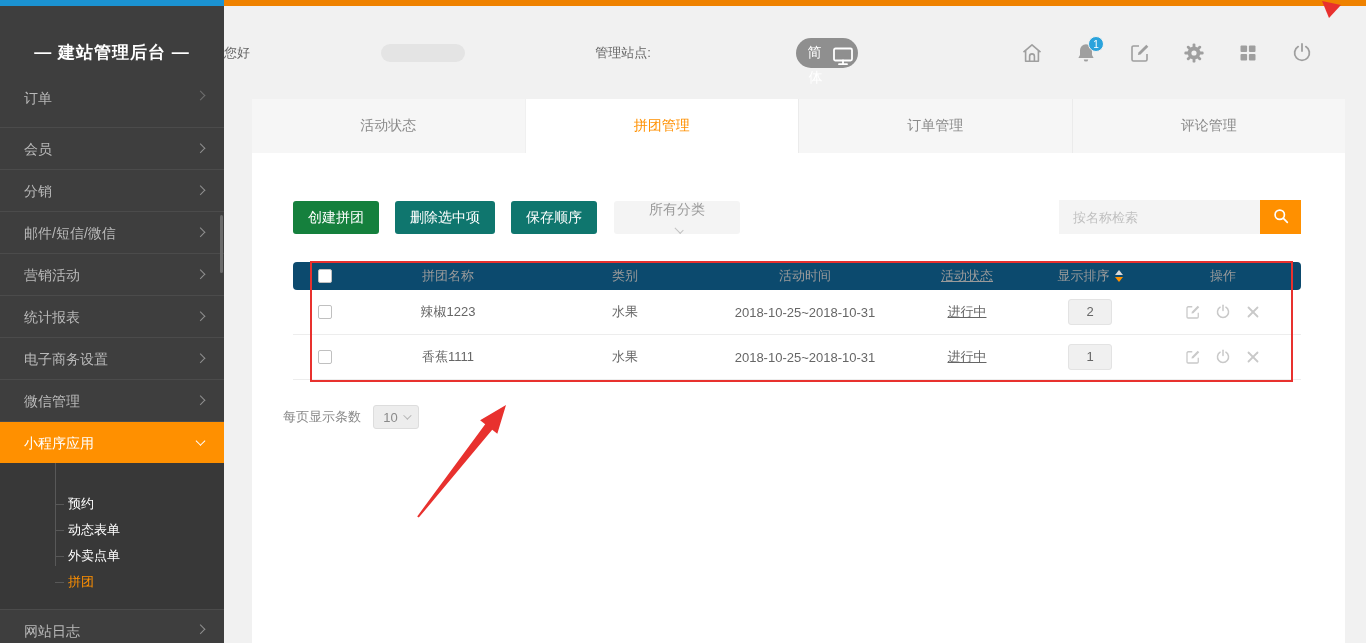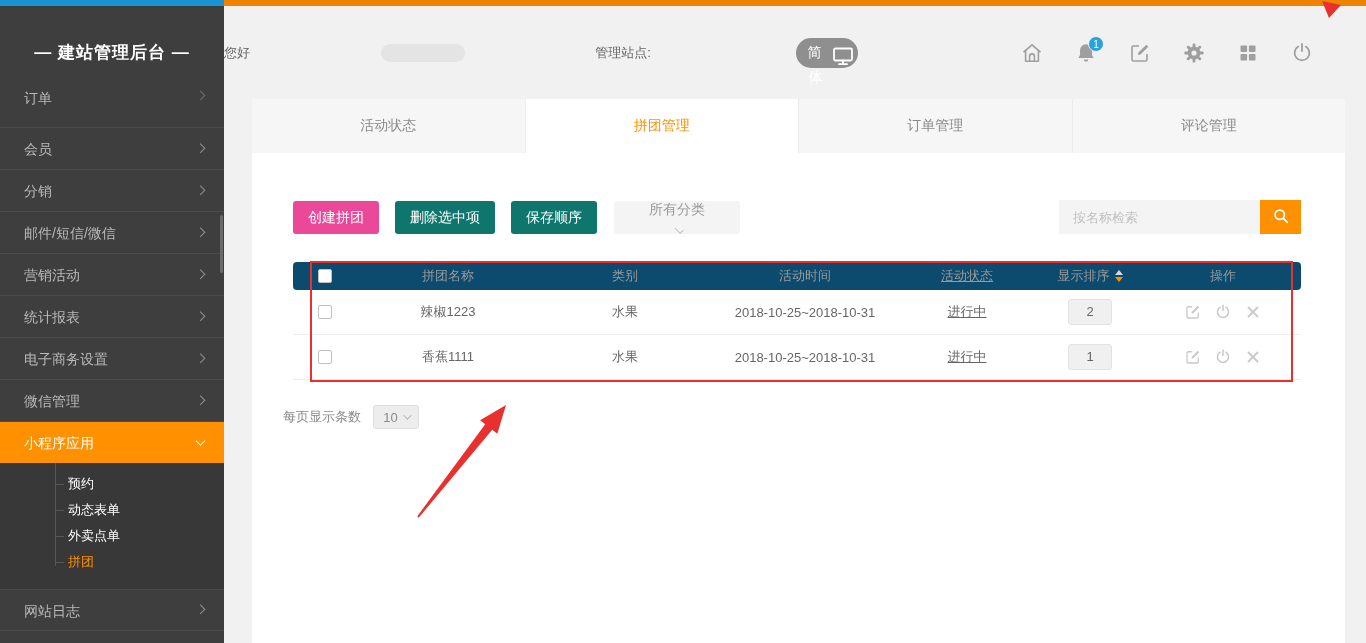--- a/index.html
+++ b/index.html
@@ -31,21 +31,21 @@
   .menu-item .chev {
     position:absolute; right:20px; top:50%; width:7px; height:7px;
     border-top:1.5px solid #8f8f8f; border-right:1.5px solid #8f8f8f;
     transform:translateY(-60%) rotate(45deg);
   }
   .menu-item.partial .chev { top:2px; transform:rotate(45deg); opacity:.6; }
   .menu-item.active { background:#ff9000; color:#fff; }
   .menu-item.active .chev {
     border-color:#fff; transform:translateY(-80%) rotate(135deg);
   }
-  .submenu { position:relative; background:#383838; padding:8px 0 14px; list-style:none; }
+  .submenu { position:relative; background:#383838; padding:28px 0 14px; list-style:none; }
   .submenu .tree-line { position:absolute; left:55px; top:0; width:1px; height:103px; background:#585858; }
   .submenu li {
     position:relative; height:26px; line-height:26px; padding-left:68px;
     color:#fff; font-size:13px; cursor:pointer;
   }
   .submenu li::before { content:""; position:absolute; left:55px; top:13px; width:9px; height:1px; background:#585858; }
   .submenu li.sub-active { color:#ff9000; }
   .menu-item.last { border-bottom:1px solid #4b4b4b; }
   .sb-scrollbar { position:absolute; right:1px; top:215px; width:3px; height:58px; background:#6a6a6a; border-radius:2px; }
 
@@ -83,21 +83,21 @@
   .tab:first-child { border-left:none; }
   .tab.active { background:#fff; color:#ff9000; border-left-color:#f0f0f0; }
 
   
   .toolbar { position:absolute; left:41px; right:44px; top:101px; height:34px; display:flex; align-items:center; }
   .btn {
     height:33px; line-height:33px; padding:0 15px; border-radius:3px;
     color:#fff; font-size:14px; cursor:pointer; border:none;
     font-family:inherit;
   }
-  .btn-orange { background:#ec4899; }
+  .btn-orange { background:#15803d; }
   .btn-gray { background:#0f766e; margin-left:16px; }
   .dropdown {
     margin-left:17px; width:126px; height:33px; background:#f4f4f4; border-radius:3px;
     display:flex; align-items:center; justify-content:center; gap:10px;
     color:#999; font-size:14px; cursor:pointer;flex-direction:column;
   }
   .dd-chev { width:8px; height:8px; border-right:1.5px solid #c2c2c2; border-bottom:1.5px solid #c2c2c2; transform:rotate(45deg) translateY(-3px); }
   .search { margin-left:auto; display:flex; height:34px; }
   .search input {
     width:201px; height:34px; background:#f4f4f4; border:none; outline:none;

